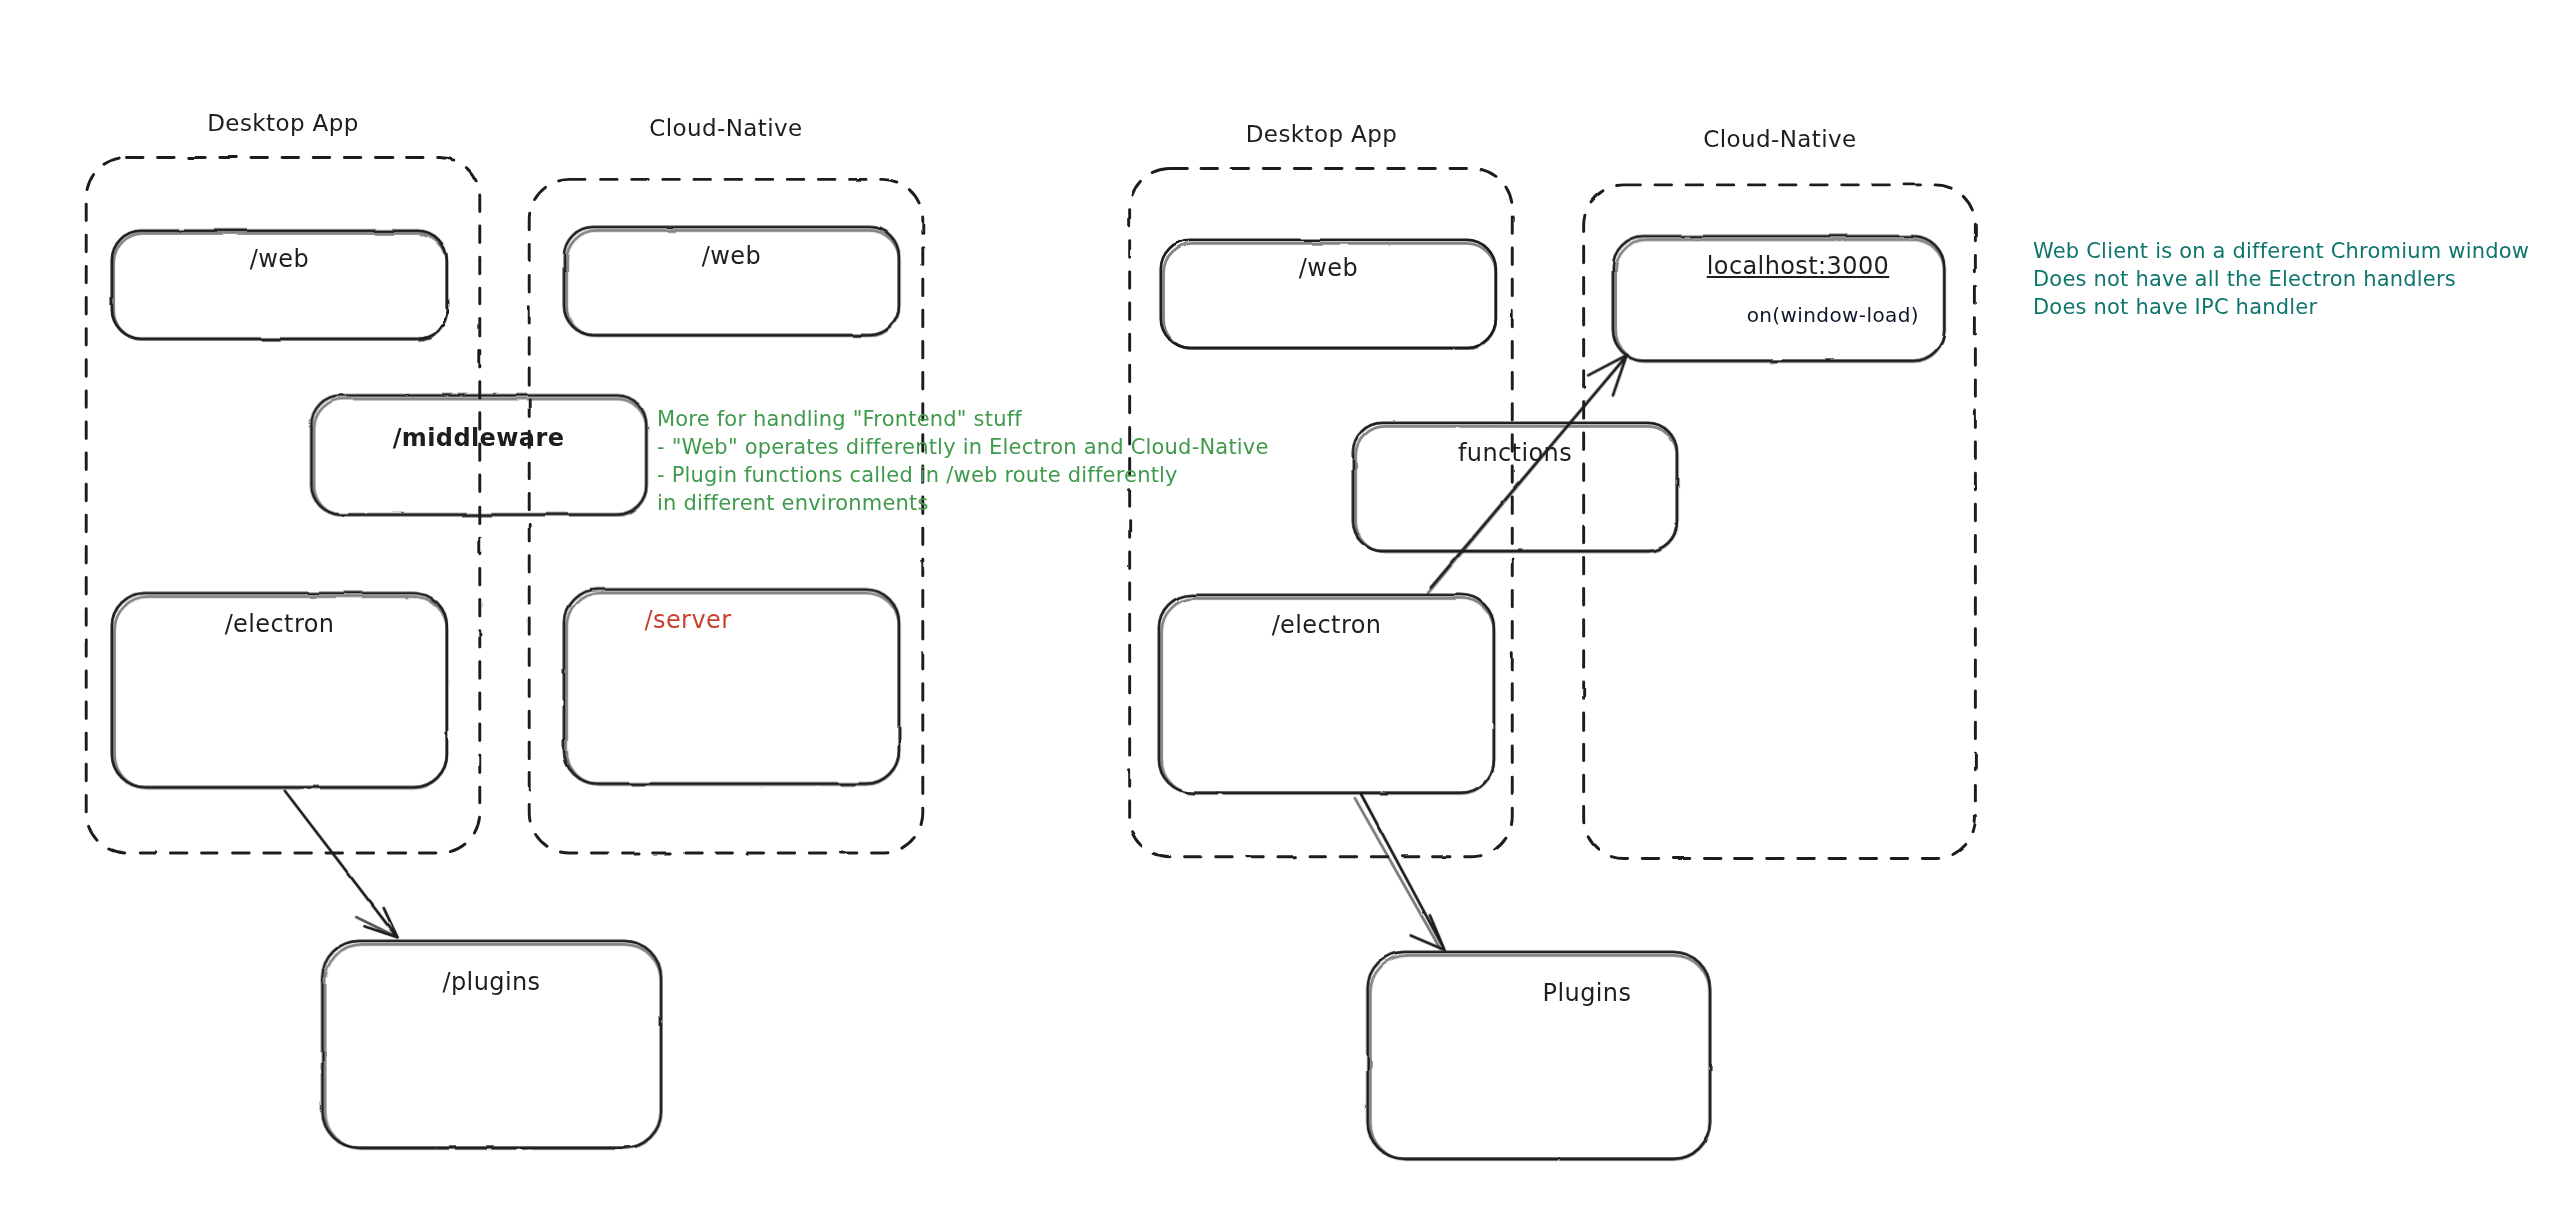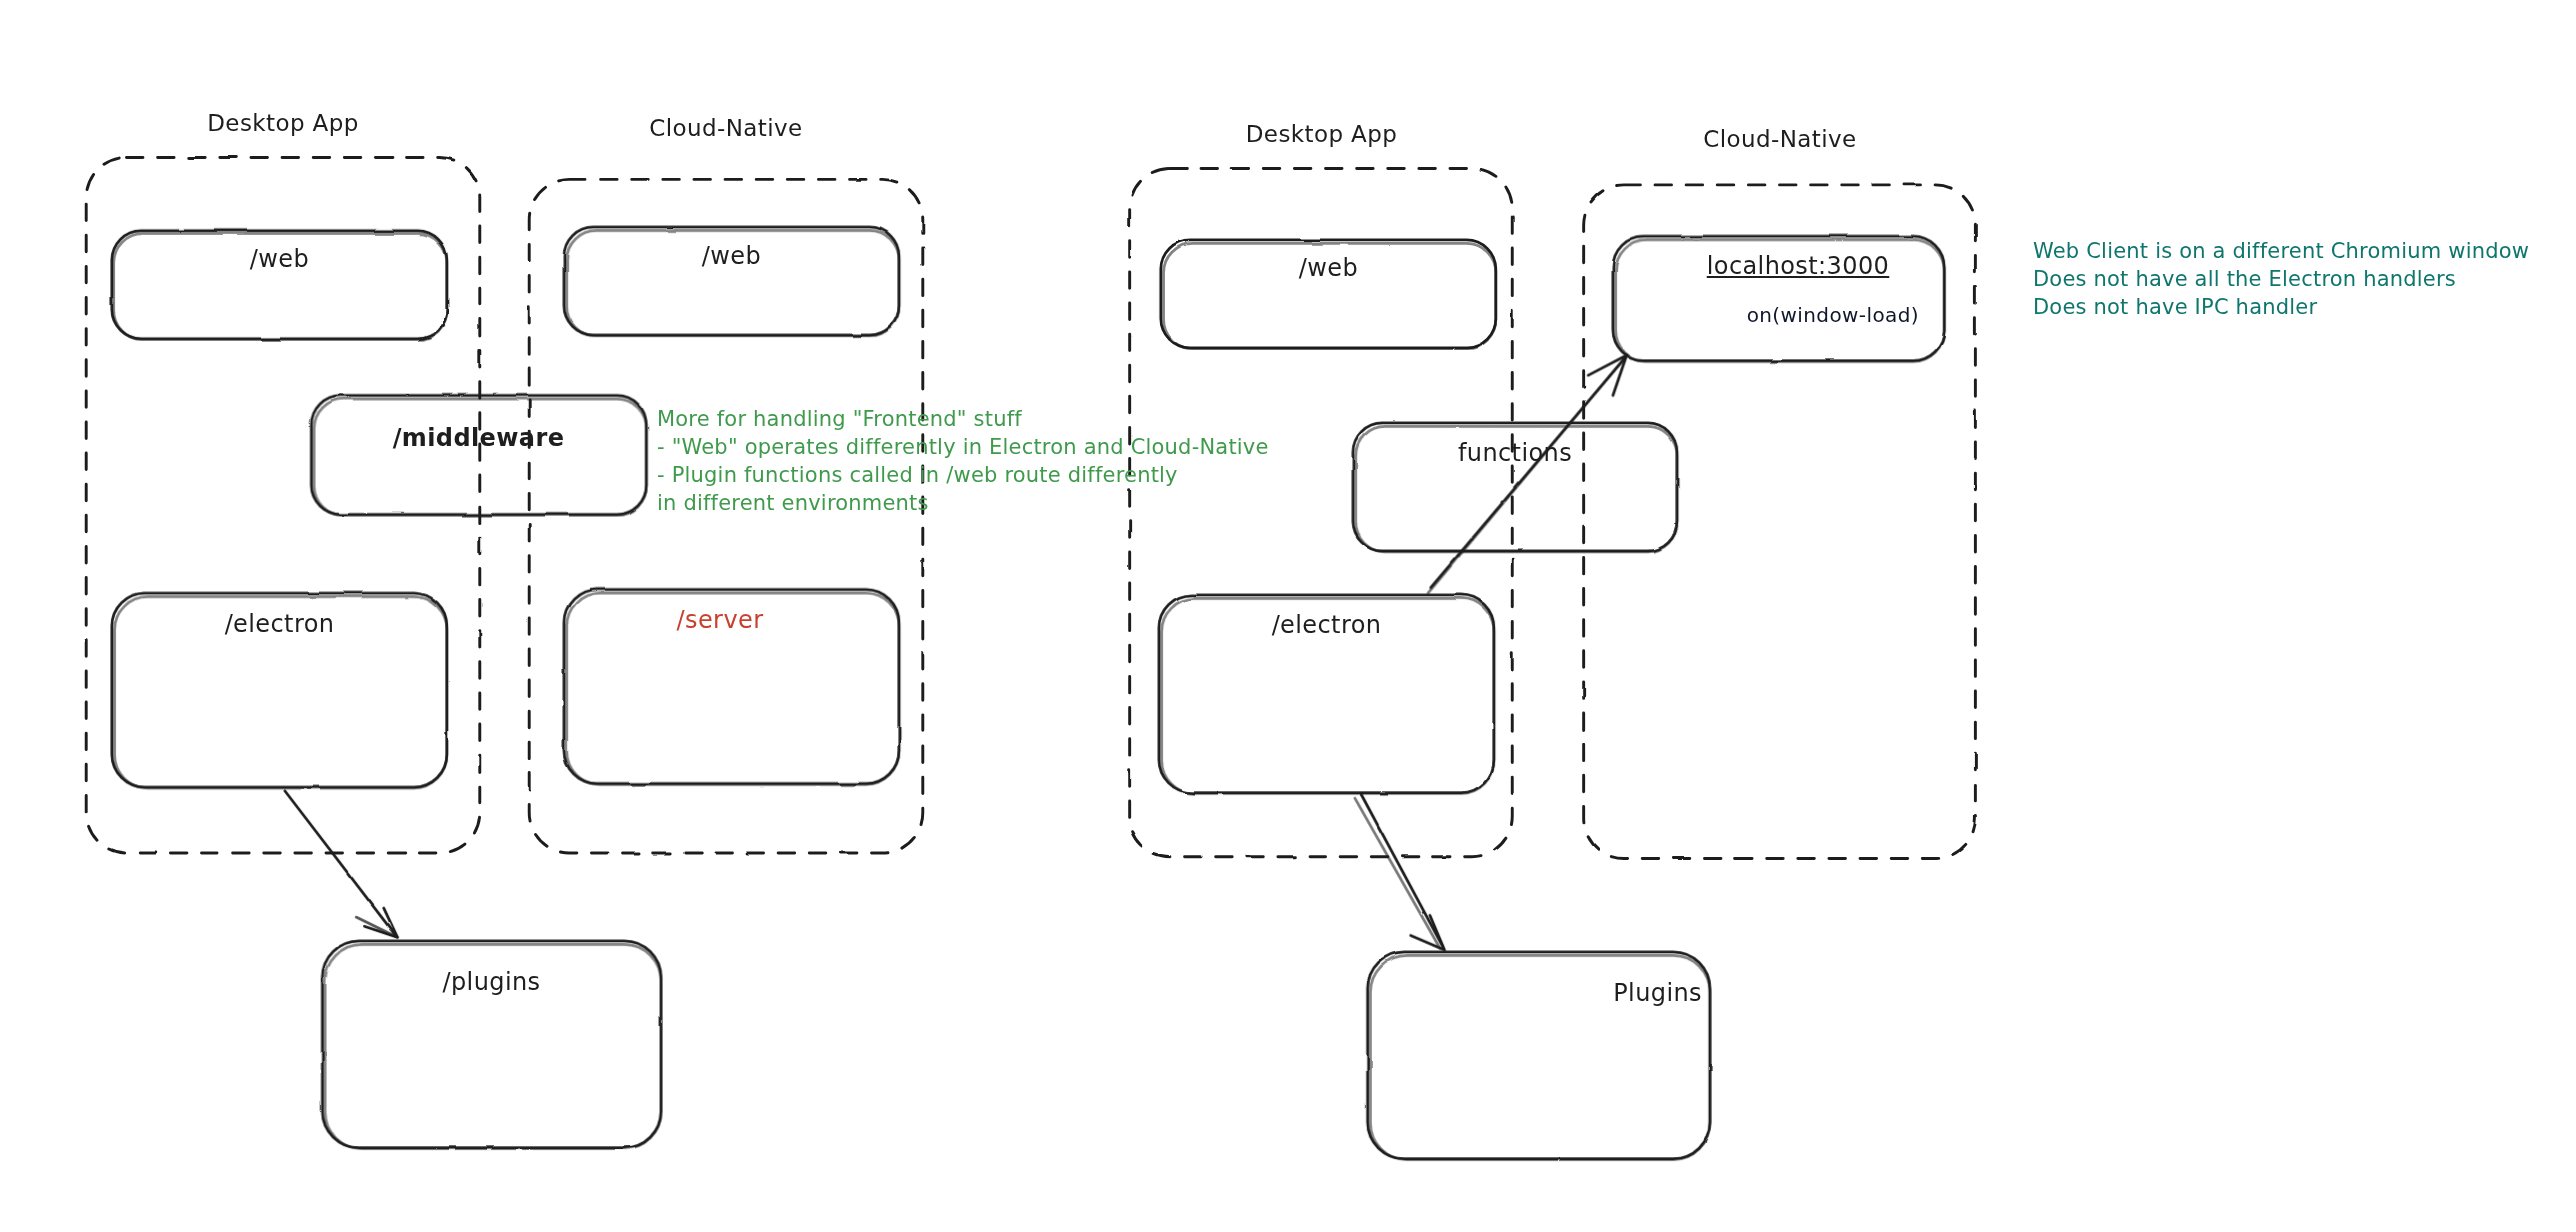--- a/index.html
+++ b/index.html
@@ -141,34 +141,34 @@
   </g>
 </svg>
 
 <div class="label group-title" style="left:86px; top:112px; width:394px;">Desktop App</div>
 <div class="label group-title" style="left:529px; top:117px; width:394px;">Cloud-Native</div>
 
 <div class="label node-label" style="left:112px; top:247px; width:335px;">/web</div>
 <div class="label node-label" style="left:564px; top:244px; width:335px;">/web</div>
 <div class="label node-label" style="left:311px; top:426px; width:335px;font-weight:bold;">/middleware</div>
 <div class="label node-label" style="left:112px; top:612px; width:335px;">/electron</div>
-<div class="label node-label red" style="left:584px; top:608px; width:272px;">/server</div>
+<div class="label node-label red" style="left:552px; top:608px; width:272px;">/server</div>
 <div class="label node-label" style="left:322px; top:970px; width:339px;">/plugins</div>
 
 <div class="label group-title" style="left:1130px; top:123px; width:383px;">Desktop App</div>
 <div class="label group-title" style="left:1584px; top:128px; width:392px;">Cloud-Native</div>
 
 <div class="label node-label" style="left:1161px; top:256px; width:335px;">/web</div>
 
 <div class="label node-label" style="left:1657px; top:254px; width:282px;text-decoration:underline;">localhost:3000</div>
 <div class="label node-sub red" style="left:1613px; top:305px; width:306px; text-align:right;">on(window-load)</div>
 
 <div class="label node-label" style="left:1353px; top:441px; width:324px;">functions</div>
 <div class="label node-label" style="left:1159px; top:613px; width:335px;">/electron</div>
-<div class="label node-label" style="left:1408px; top:981px; width:294px;text-align:right;">Plugins</div>
+<div class="label node-label" style="left:1440px; top:981px; width:294px;">Plugins</div>
 
 <div class="annot green" style="left:657px; top:406px;">More for handling "Frontend" stuff
 - "Web" operates differently in Electron and Cloud-Native
 - Plugin functions called in /web route differently
 in different environments</div>
 
 <div class="annot red" style="left:1996px; top:238px;">Web Client is on a different Chromium window
 Does not have all the Electron handlers
 Does not have IPC handler</div>
 

